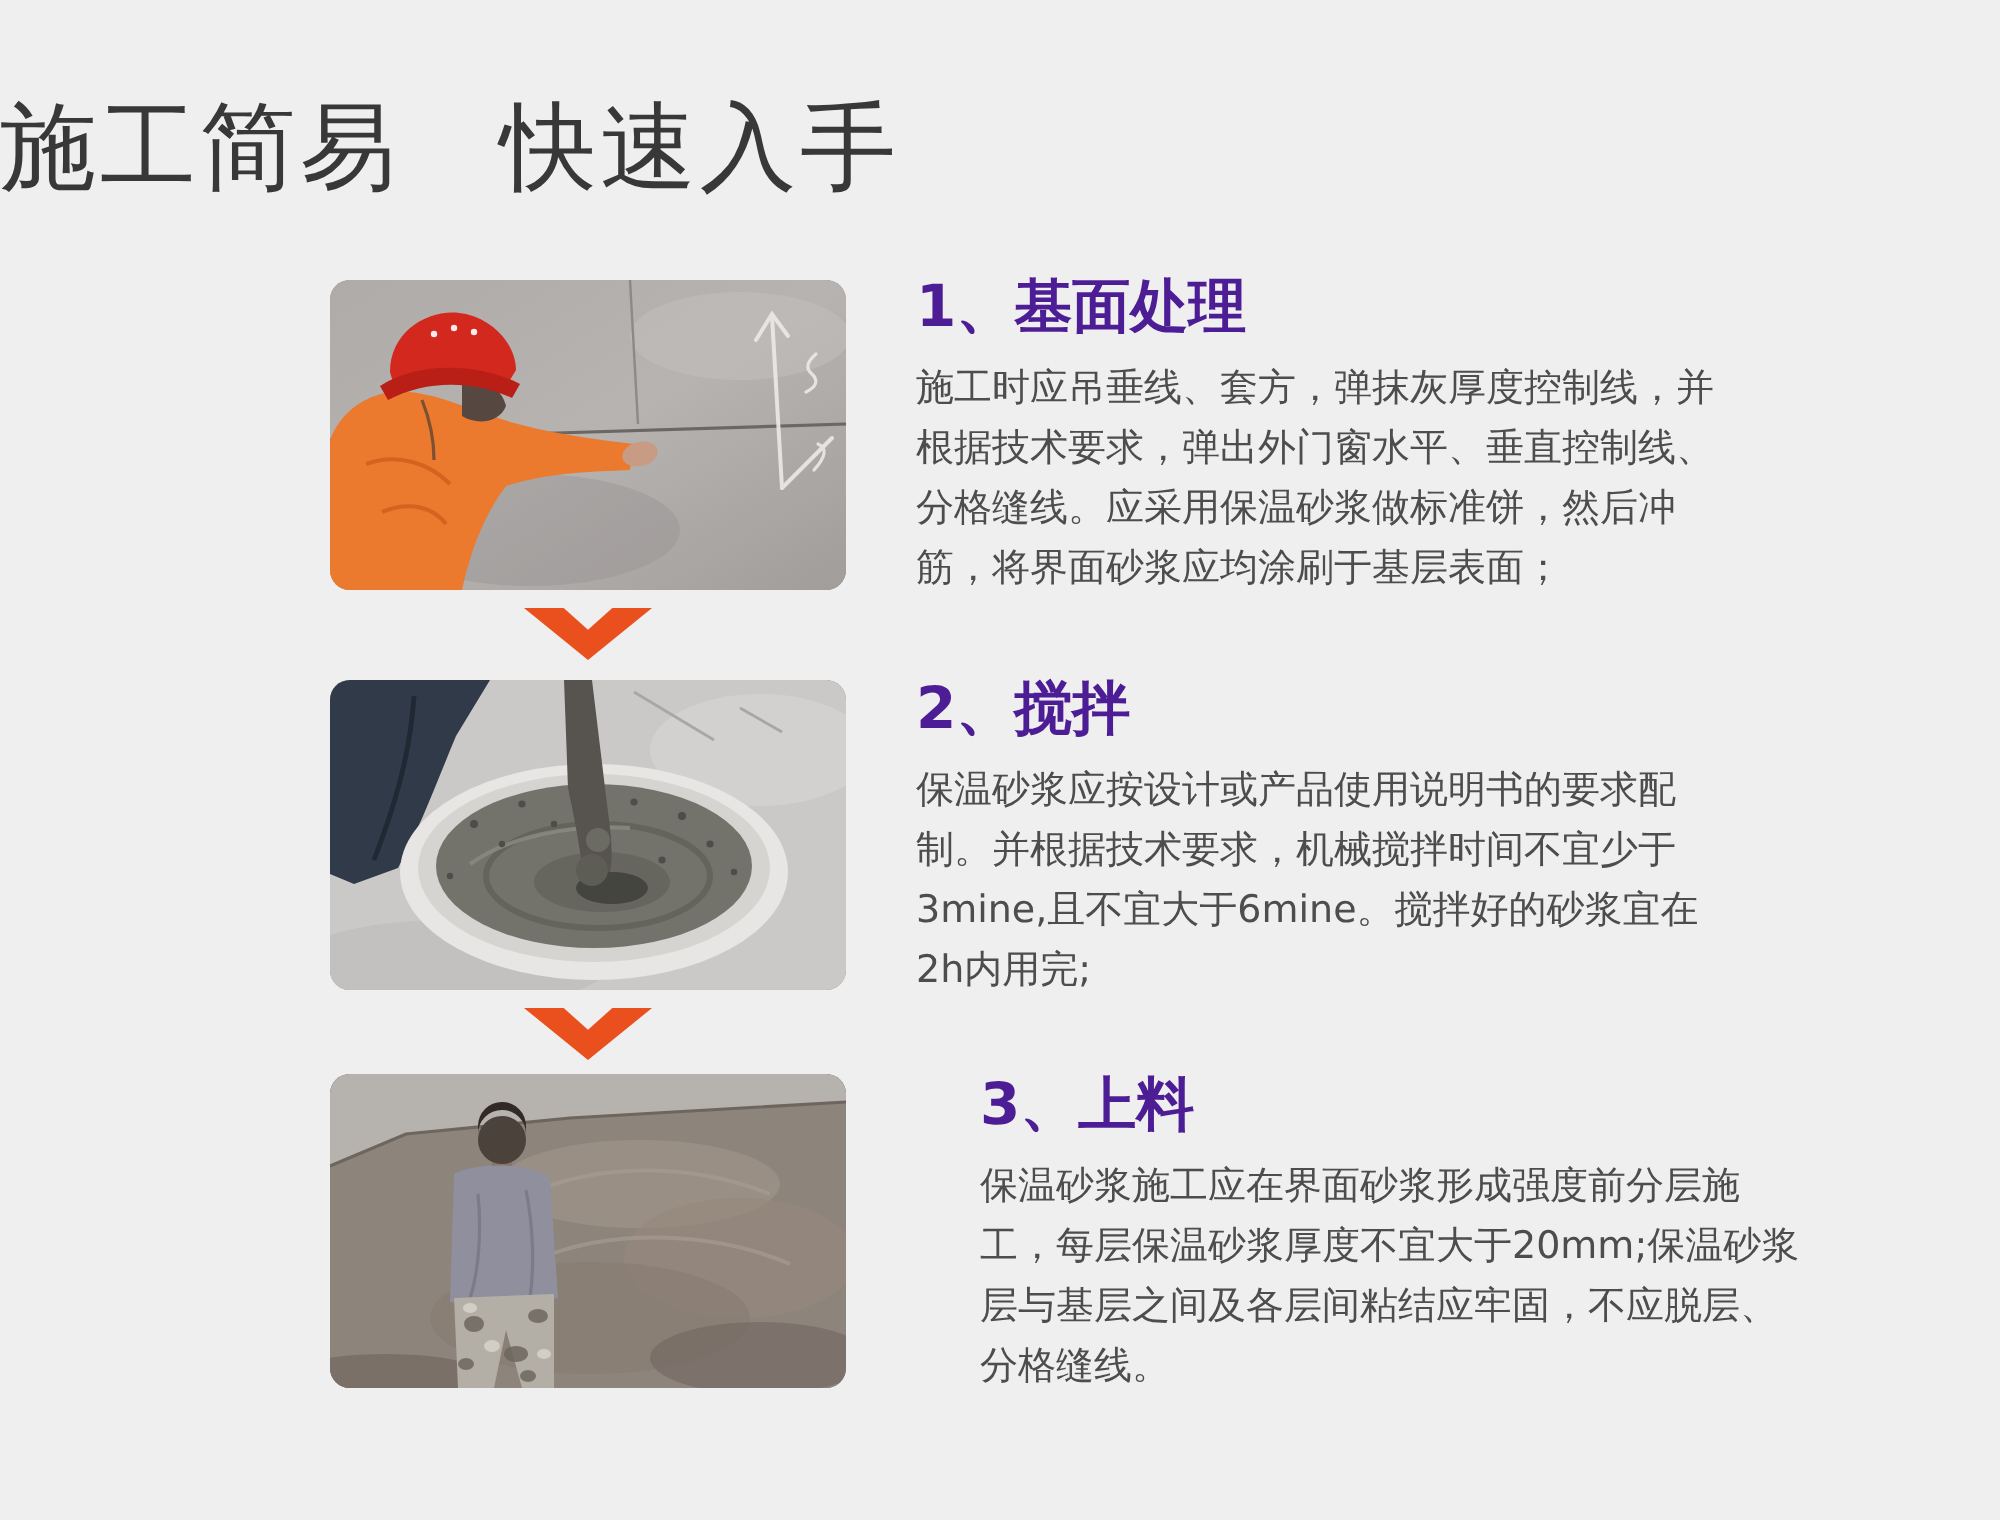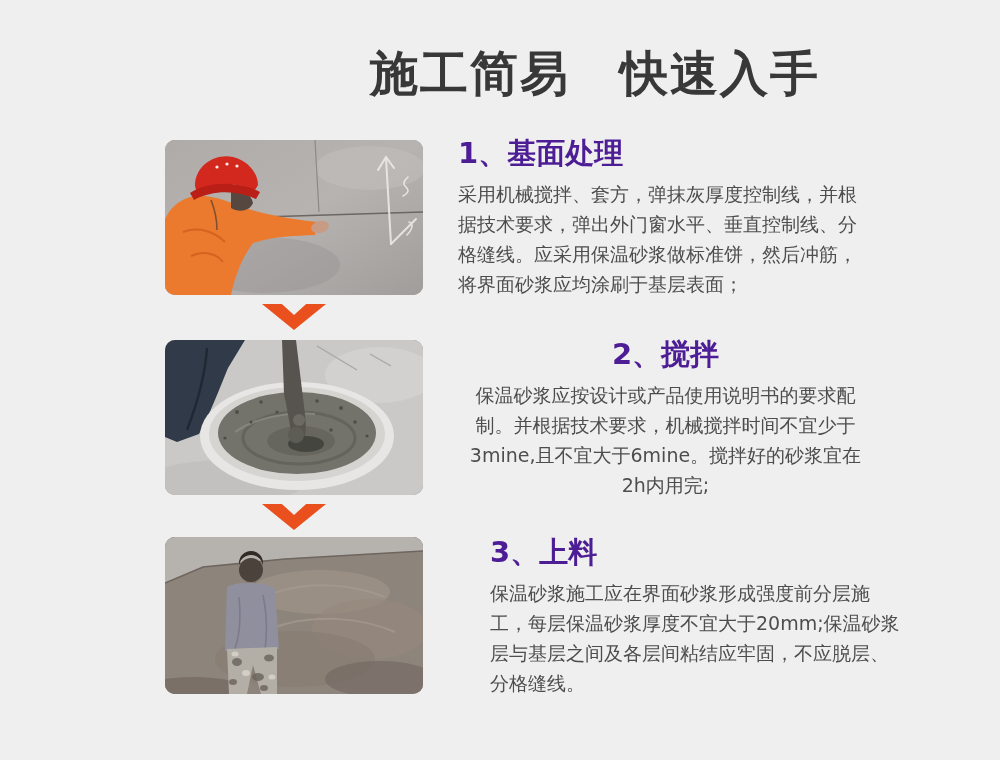--- a/index.html
+++ b/index.html
@@ -6,22 +6,22 @@
   body{
     width:1000px;height:760px;
     background:#f0efef;
     font-family:"DejaVu Sans",sans-serif;
     overflow:hidden;
   }
   .canvas{position:relative;width:1000px;height:760px;background:#f0efef;}
 
   .main-title{
     position:absolute;top:42px;left:0;width:820px;
-    text-align:right;
-    font-size:48px;font-weight:bold;color:#383838;
+    text-align:left;
+    font-size:48px;font-weight:normal;color:#383838;
     letter-spacing:2px;white-space:pre;
   }
 
   .photo{
     position:absolute;left:165px;width:258px;
     border-radius:10px;overflow:hidden;
     box-shadow:0 0 0 1px rgba(90,80,75,.35) inset;
     background:#a9a6a4;
   }
   .photo svg{display:block;width:100%;height:100%;}
@@ -32,21 +32,21 @@
   .chevron{
     position:absolute;left:262px;width:64px;height:26px;
     background:#ea4f1e;
     clip-path:polygon(0 0,31% 0,50% 42%,69% 0,100% 0,50% 100%);
   }
   .chevron-1{top:304px;}
   .chevron-2{top:504px;}
 
   .step-text{position:absolute;left:458px;width:415px;}
   .step-text-1{top:134px;}
-  .step-text-2{top:335px;text-align:center;}
+  .step-text-2{top:335px;}
   .step-text-3{top:533px;margin-left:32px;}
 
   .step-heading{
     font-size:29px;font-weight:bold;color:#4c1d95;
     line-height:38px;margin:0;
   }
   .step-body{
     margin:7px 0 0 0;
     font-size:19px;line-height:30px;color:#4d4d4d;
   }
@@ -164,21 +164,21 @@
       <g fill="#d6d2c9" opacity="0.9">
         <ellipse cx="81" cy="136" rx="4" ry="3"></ellipse>
           <ellipse cx="107" cy="140" rx="3.5" ry="2.5"></ellipse>
         <ellipse cx="70" cy="117" rx="3.5" ry="2.5"></ellipse>
       </g>
     </svg>
   </div>
 
   <div class="step-text step-text-1">
     <p class="step-heading">1、基面处理</p>
-    <p class="step-body">采用机械搅拌、套方，弹抹灰厚度控制线，并根据技术要求，弹出外门窗水平、垂直控制线、分格缝线。应采用保温砂浆做标准饼，然后冲筋，将界面砂浆应均涂刷于基层表面；</p>
+    <p class="step-body">施工时应吊垂线、套方，弹抹灰厚度控制线，并根据技术要求，弹出外门窗水平、垂直控制线、分格缝线。应采用保温砂浆做标准饼，然后冲筋，将界面砂浆应均涂刷于基层表面；</p>
   </div>
 
   <div class="step-text step-text-2">
     <p class="step-heading">2、搅拌</p>
     <p class="step-body">保温砂浆应按设计或产品使用说明书的要求配制。并根据技术要求，机械搅拌时间不宜少于3mine,且不宜大于6mine。搅拌好的砂浆宜在2h内用完;</p>
   </div>
 
   <div class="step-text step-text-3">
     <p class="step-heading">3、上料</p>
     <p class="step-body">保温砂浆施工应在界面砂浆形成强度前分层施工，每层保温砂浆厚度不宜大于20mm;保温砂浆层与基层之间及各层间粘结应牢固，不应脱层、分格缝线。</p>

